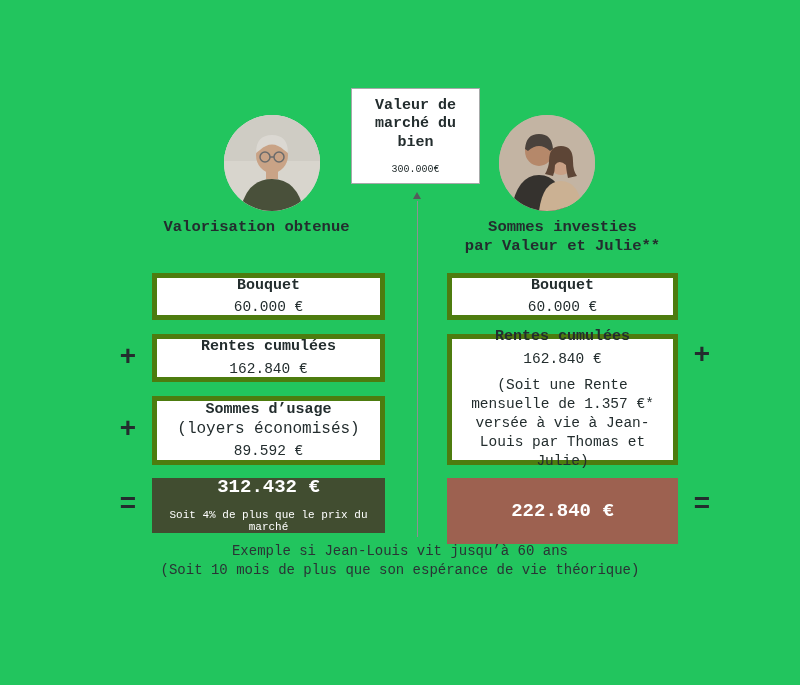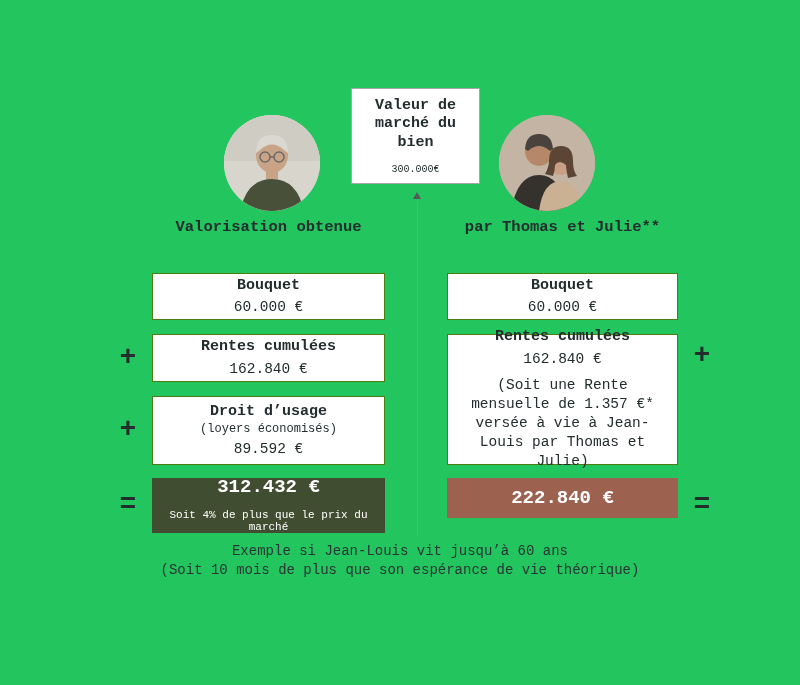--- a/index.html
+++ b/index.html
@@ -38,47 +38,47 @@
     position:absolute;left:413px;top:192px;width:0;height:0;
     border-left:4px solid transparent;border-right:4px solid transparent;
     border-bottom:7px solid #555b5b;
   }
 
   
   .col-heading{
     position:absolute;top:218px;text-align:center;
     font-weight:bold;font-size:15.5px;line-height:1.2;color:#232d2e;
   }
-  .left-heading{left:152px;width:233px;}
+  .left-heading{left:140px;width:233px;}
   .right-heading{left:447px;width:231px;}
 
   
   .vbox{
-    position:absolute;border:1px solid #4d7c0f;background:#fff;
+    position:absolute;border:5px solid #4d7c0f;background:#fff;
     display:flex;flex-direction:column;align-items:center;justify-content:center;
     text-align:center;box-sizing:border-box;padding:4px 10px;
   }
   .vbox .title{font-weight:bold;font-size:15px;line-height:1.25;}
-  .vbox .subtitle{font-size:12px;line-height:1.25;}
+  .vbox .subtitle{font-size:16px;line-height:1.25;}
   .vbox .amount{font-size:14.5px;margin-top:3px;line-height:1.25;}
   .vbox .note{font-size:14.5px;line-height:1.3;margin-top:8px;}
 
   .l-box1{left:152px;top:273px;width:233px;height:47px;}
   .l-box2{left:152px;top:334px;width:233px;height:48px;}
   .l-box3{left:152px;top:396px;width:233px;height:69px;}
   .r-box1{left:447px;top:273px;width:231px;height:47px;}
   .r-box2{left:447px;top:334px;width:231px;height:131px;}
 
   
   .total-box{
     position:absolute;display:flex;flex-direction:column;align-items:center;
     justify-content:center;text-align:center;color:#ffffff;box-sizing:border-box;
   }
   .l-total{left:152px;top:478px;width:233px;height:55px;}
-  .r-total{left:447px;top:478px;width:231px;height:40px;}
+  .r-total{left:447px;top:478px;width:231px;height:66px;}
   .total-amount{font-size:19px;font-weight:bold;line-height:1.1;}
   .total-note{font-size:11px;margin-top:11px;line-height:1.1;}
 
   
   .op{
     position:absolute;width:24px;height:32px;line-height:32px;
     text-align:center;font-size:28px;font-weight:bold;color:#232d2e;
   }
   .op-l1{left:116px;top:342px;}
   .op-l2{left:116px;top:414px;}
@@ -130,39 +130,40 @@
     </svg>
   </div>
 
   <div class="divider-arrow"></div>
   <div class="divider"></div>
 
   <div class="col-heading left-heading">
     <div>Valorisation obtenue</div>
   </div>
   <div class="col-heading right-heading">
-    <div>par Thomas et Julie**</div>
+    <div>Sommes investies</div>
+    <div>par Valeur et Julie**</div>
   </div>
 
   <div class="vbox l-box1">
     <div class="title">Bouquet</div>
     <div class="amount">60.000 €</div>
   </div>
 
   <div class="op op-l1">+</div>
 
   <div class="vbox l-box2">
     <div class="title">Rentes cumulées</div>
     <div class="amount">162.840 €</div>
   </div>
 
   <div class="op op-l2">+</div>
 
   <div class="vbox l-box3">
-    <div class="title">Droit d’usage</div>
+    <div class="title">Sommes d’usage</div>
     <div class="subtitle">(loyers économisés)</div>
     <div class="amount">89.592 €</div>
   </div>
 
   <div class="op op-leq">=</div>
 
   <div class="total-box l-total" style="background-color: rgb(65, 77, 48);">
     <div class="total-amount">312.432 €</div>
     <div class="total-note">Soit 4% de plus que le prix du marché</div>
   </div>

